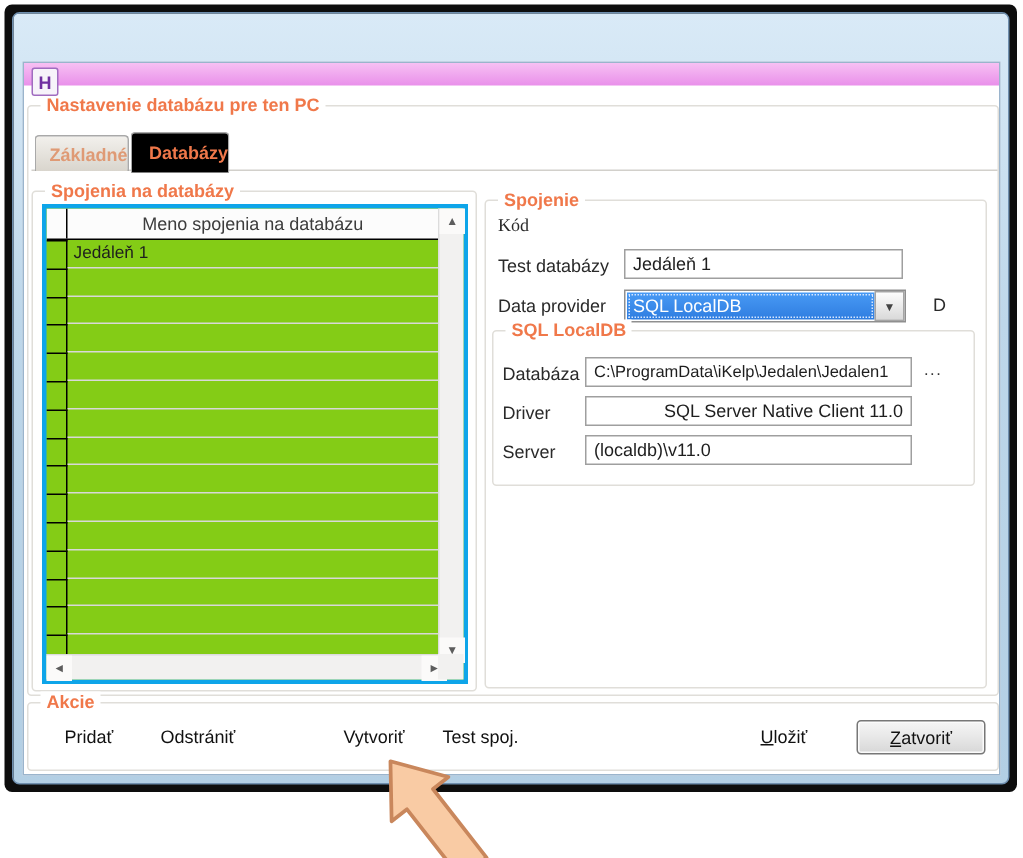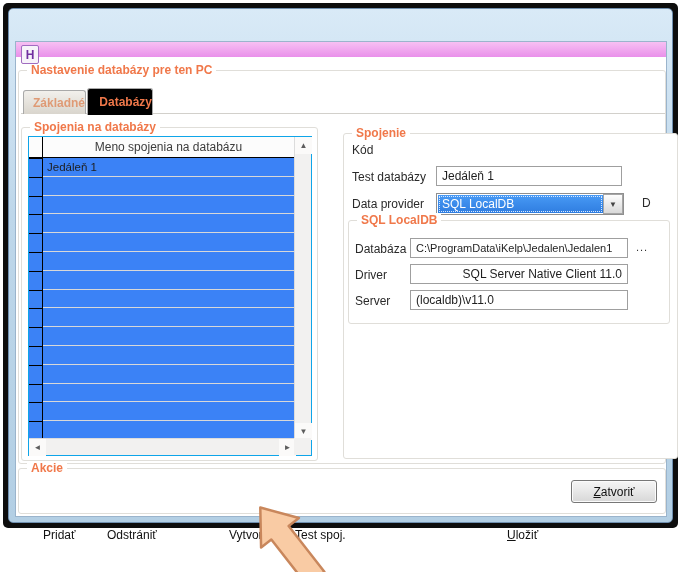--- a/index.html
+++ b/index.html
@@ -49,21 +49,21 @@
               color:#f0784a; font-weight:bold; font-size:12px; white-space:nowrap; }
 
   
   .tab { position:absolute; font-size:12px; display:flex; align-items:center; justify-content:flex-end;
          border:1px solid #a9a9a9; border-bottom:none; border-radius:3px 3px 0 0;font-weight:bold; }
   .tab.inactive { background:linear-gradient(#f2f0ec,#d9d5cd); color:#df9a75; z-index:1; }
   .tab.active { background:#000000; color:#f0784a; z-index:2; }
   .tabline { position:absolute; height:1px; background:#d2d0cb; }
 
   
-  .grid { position:absolute; background:#3b82f6; border:1px solid #0ea5e9; }
+  .grid { position:absolute; background:#84cc16; border:3px solid #0ea5e9; }
   .grid-head { display:flex; height:21px; border-bottom:1px solid #000; background:#fcfcfc; }
   .grid-head .sel { width:14px; border-right:1px solid #000; }
   .grid-head .hcell { flex:1; display:flex; align-items:center; justify-content:center;
                       font-size:12px; color:#3c3c3c; }
   .trow { display:flex; height:18.8px; }
   .trow .sel { width:14px; border-right:1px solid #000; border-top:1px solid #000; }
   .trow:first-child .sel { border-top:none; }
   .trow .cell { flex:1; border-bottom:1px solid #d8d8d8; font-size:11.5px; color:#1e1e1e;
                 display:flex; align-items:center; padding-left:4px; }
   .vscroll { position:absolute; top:0; right:0; width:17px; background:#f2f1f0;
@@ -83,21 +83,21 @@
   .combo-sel { flex:1; background:linear-gradient(#489af5,#2f7de0); color:#fff; font-size:12px;
                display:flex; align-items:center; padding:0 4px; margin:1px 0 1px 1px;
                outline:1px dotted #d8e8ff; outline-offset:-2px; }
   .combo-arrow { width:20px; background:linear-gradient(#fdfdfd,#d9d9d9); border:1px solid #a5a5a5;
                  display:flex; align-items:center; justify-content:center; font-size:8px; color:#444; }
   .browse-btn { position:absolute; font-size:11px; color:#333; background:transparent;
                 border:none; letter-spacing:1px; }
 
   
   .flatbtn { position:absolute; font-size:12px; color:#111; background:transparent; border:none;
-             white-space:nowrap; font-family:"Liberation Sans", sans-serif;margin-top:44px; }
+             white-space:nowrap; font-family:"Liberation Sans", sans-serif; }
   .pushbtn { position:absolute; font-size:12px; color:#111;
              background:linear-gradient(#f5f5f5,#e9e9e9 45%,#d7d7d7); border:1px solid #777;
              border-radius:3px; box-shadow:inset 0 0 0 1px #fbfbfb;
              display:flex; align-items:center; justify-content:center;
              font-family:"Liberation Sans", sans-serif; }
   .u1 { text-decoration:underline; }
 
   
   .annot { position:absolute; left:233px; top:496px; width:110px; height:100px; z-index:20; }
 </style>
@@ -107,21 +107,21 @@
 <div id="stage">
   <div class="black-frame">
     <div class="window">
 
 
       <div class="client">
         <div class="pinkbar"></div>
         <div class="h-btn">H</div>
 
         <div class="groupbox" style="left:2px; top:28px; width:648px; height:394px;">
-          <div class="gb-label">Nastavenie databázy pre ten PC</div>
+          <div class="gb-label">Nastavenie databázu pre ten PC</div>
 
           <div class="tabline" style="left:2px; top:42px; width:644px;"></div>
           <div class="tab inactive" style="left:4px; top:19px; width:63px; height:24px;">
             <span>Základné</span>
           </div>
           <div class="tab active" style="left:68px; top:17px; width:66px; height:27px;">
             <span>Databázy</span>
           </div>
 
           <div class="groupbox" style="left:2px; top:56px; width:297px; height:334px;">
@@ -199,24 +199,24 @@
                 <div class="sbtn" style="top:286px;">▼</div>
               </div>
               <div class="hscroll" style="width:267px;">
                 <div class="sbtn">◄</div>
                 <div class="sbtn">►</div>
               </div>
               <div class="corner"></div>
             </div>
           </div>
 
-          <div class="groupbox" style="left:304px; top:62px; width:335px; height:326px;margin-left:20px;">
+          <div class="groupbox" style="left:304px; top:62px; width:335px; height:326px;">
             <div class="gb-label">Spojenie</div>
 
-            <div class="flabel" style="left:8px; top:9px;">Kód</div>
+            <div class="flabel" style="left:8px; top:9px;font-family:Liberation Serif, serif;">Kód</div>
 
             <div class="flabel" style="left:8px; top:36px;">Test databázy</div>
             <input class="tbox" style="left: 92px; top: 32px; width: 186px; height: 20px;" value="Jedáleň 1">
 
             <div class="flabel" style="left:8px; top:63px;">Data provider</div>
             <div class="combo" style="left:92px; top:59px; width:188px; height:22px;">
               <div class="combo-sel">SQL LocalDB</div>
               <div class="combo-arrow">▼</div>
             </div>
             <div class="flabel" style="left:298px; top:62px;">D</div>

